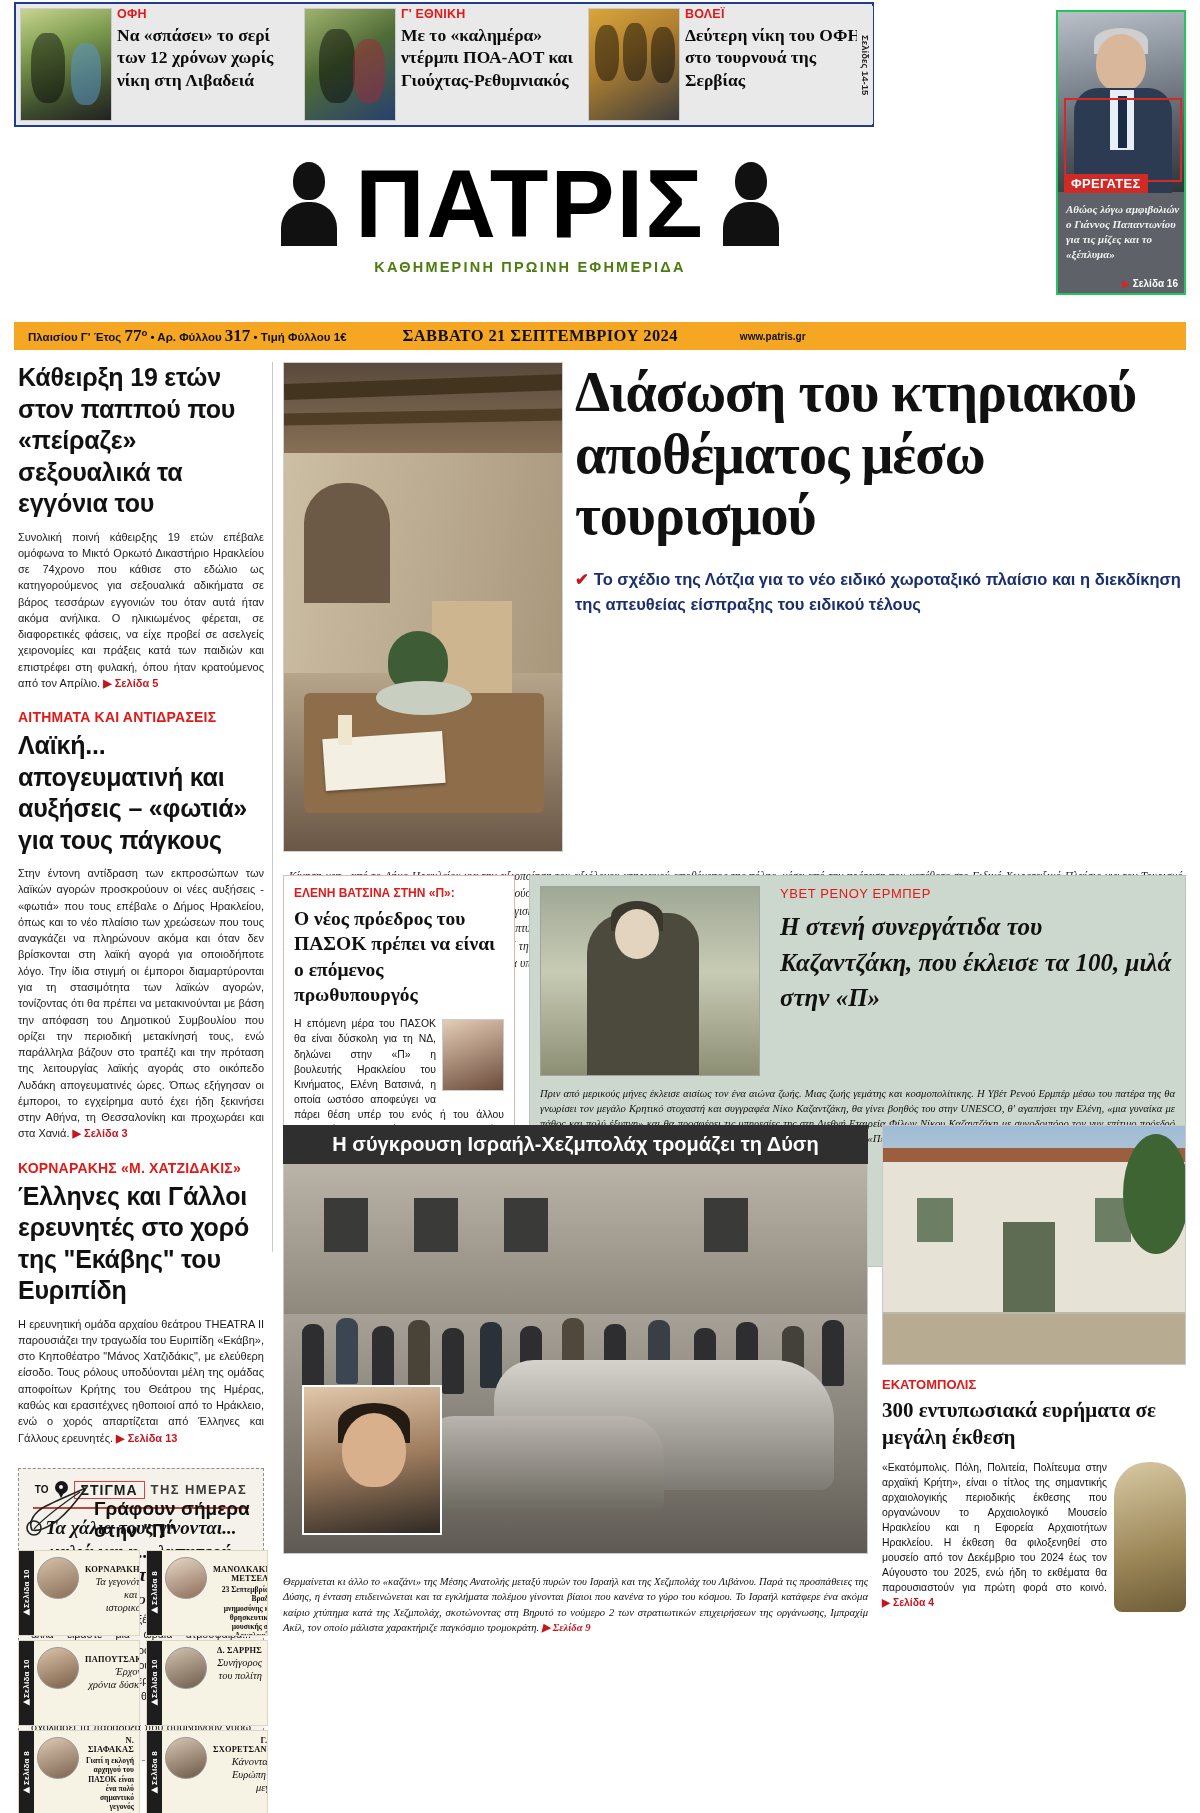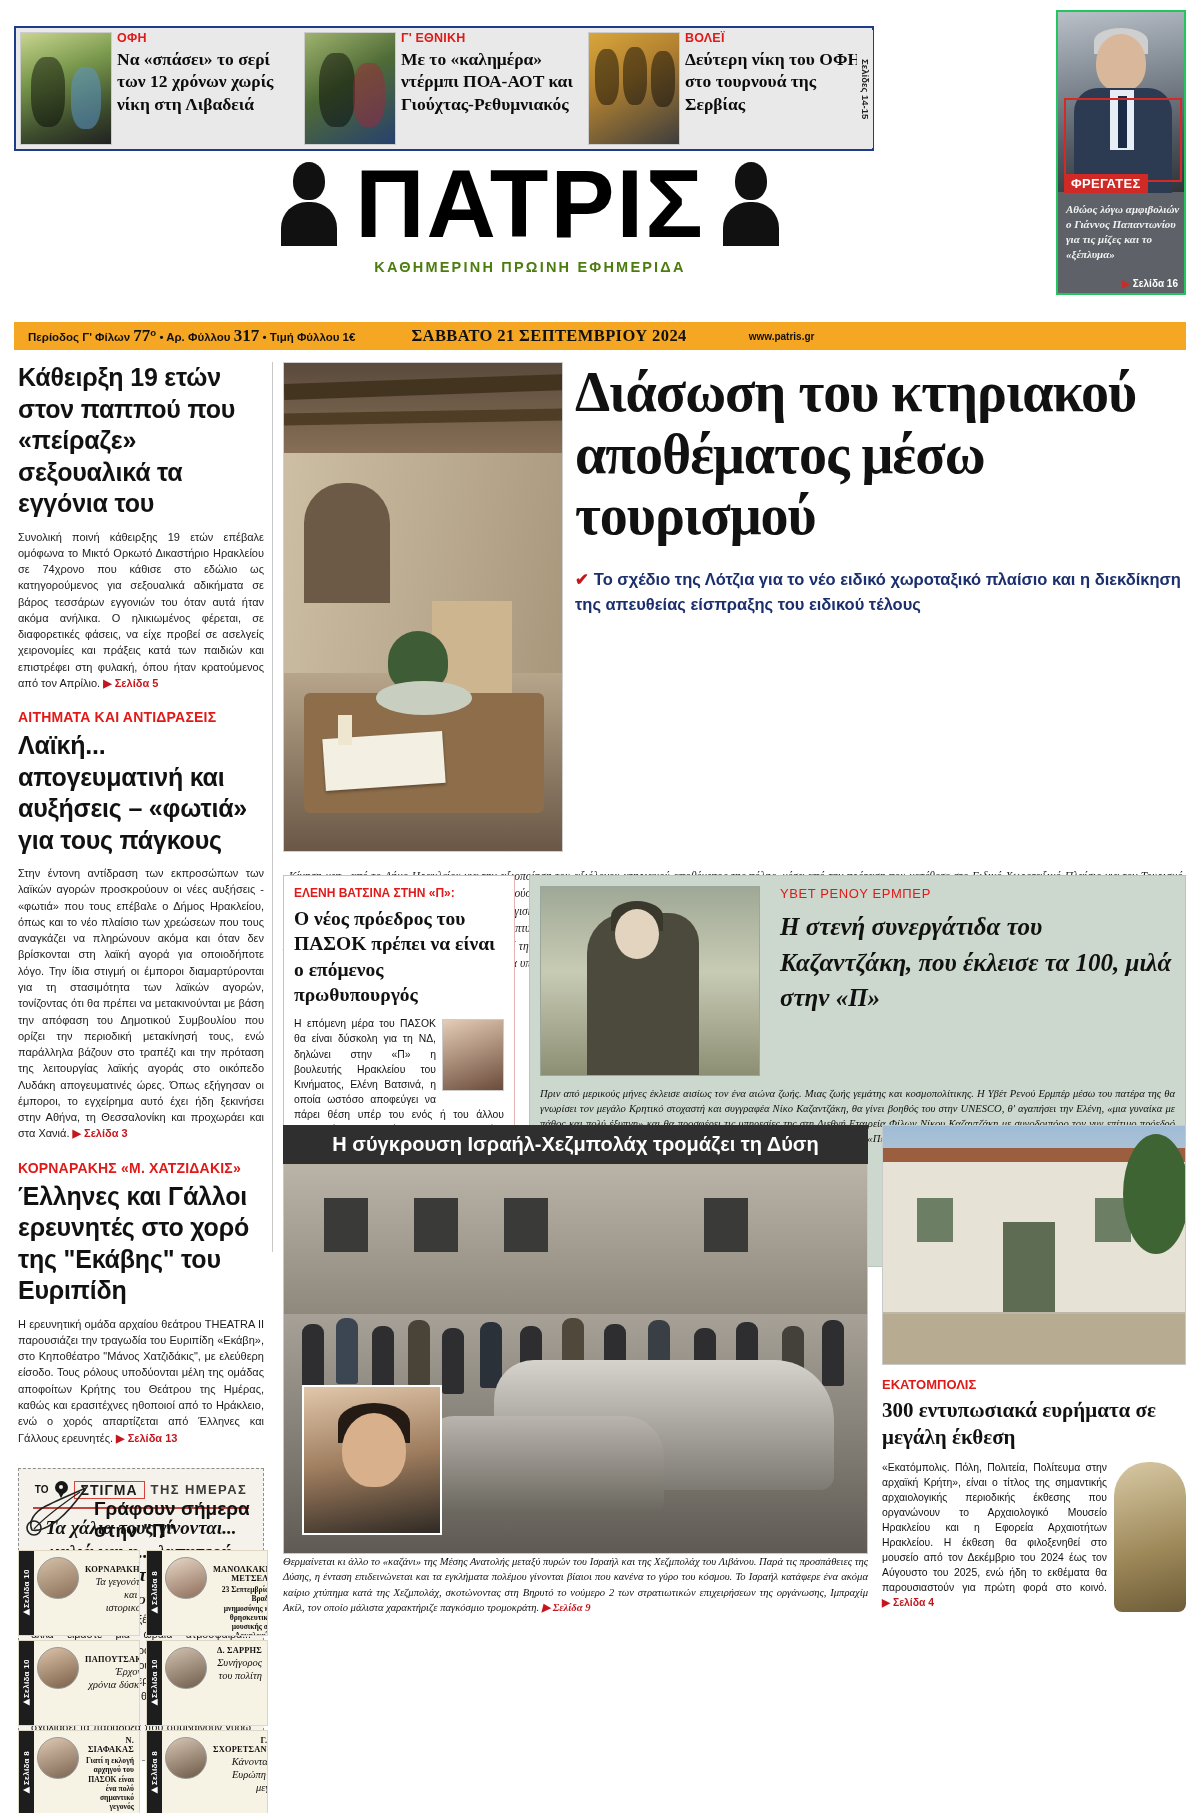--- a/index.html
+++ b/index.html
@@ -8,21 +8,21 @@
     background:#ffffff;
     font-family:"Liberation Sans", sans-serif;
     color:#111;
     overflow:hidden;
     position:relative;
   }
   .page { width:1200px; height:1813px; position:relative; padding:0 14px; }
 
   
   .sports-strip {
-    position:absolute; left:14px; top:26px; width:860px; height:125px;
+    position:absolute; left:14px; top:2px; width:860px; height:125px;
     border:2px solid #1f3c8a; background:#e9e9e9;
     display:flex; padding:4px; gap:4px;
   }
   .sp-item { display:flex; flex:1; gap:5px; align-items:stretch; }
   .sp-photo { width:92px; background:#6f7d63; position:relative; overflow:hidden; border:1px solid #ccc; }
   .sp-photo.f1 { background:linear-gradient(160deg,#c8d48f 0%,#7c9b4e 35%,#3b4a2c 75%,#222 100%); }
   .sp-photo.f2 { background:linear-gradient(150deg,#9fb36e 0%,#4f6b36 45%,#27406e 100%); }
   .sp-photo.f3 { background:linear-gradient(150deg,#d9a63a 0%,#b08030 40%,#3d3d3d 100%); }
   .sp-photo .blob{ position:absolute; background:rgba(0,0,0,.45); border-radius:40%; }
   .sp-txt { flex:1; display:flex; flex-direction:column; }
@@ -192,21 +192,21 @@
   .ip-car2 { position:absolute; left:140px; top:252px; width:240px; height:96px;
     background:linear-gradient(180deg,#b9b5ae,#6b6860); border-radius:30px 40px 10px 10px; }
   .ip-crowd { position:absolute; left:0; top:120px; width:585px; height:120px; }
   .ip-p { position:absolute; width:22px; height:66px; background:#2e2e30; border-radius:9px 9px 3px 3px; }
   .ip-inset { position:absolute; left:18px; bottom:18px; width:140px; height:150px;
     border:2px solid #fff; background:linear-gradient(170deg,#e1c7ab 0%,#9e7c5e 50%,#2f2a24 100%); }
   .ip-inset .fh { position:absolute; left:38px; top:26px; width:64px; height:74px;
     border-radius:50% 50% 46% 46%; background:#d9b08c; }
   .ip-inset .fhr { position:absolute; left:34px; top:16px; width:72px; height:40px;
     border-radius:50% 50% 0 0; background:#231b14; }
-  .israel-body { margin-top:0; font-family:"Liberation Serif", serif; font-style:italic;
+  .israel-body { margin-top:20px; font-family:"Liberation Serif", serif; font-style:italic;
     font-size:10.6px; line-height:1.45; text-align:justify; }
 
   .ekat { flex:1; }
   .ekat-photo { height:240px; border:1px solid #c9c9c9; position:relative; overflow:hidden;
     background:linear-gradient(180deg,#9fbcd6 0%,#cfd4cd 40%,#b3a894 100%); }
   .ek-bldg { position:absolute; left:0; top:36px; width:304px; height:150px; background:#e7e2d6; }
   .ek-roof { position:absolute; left:0; top:22px; width:304px; height:22px; background:#9b5f3f; }
   .ek-door { position:absolute; left:120px; top:96px; width:52px; height:90px; background:#5d6c53; }
   .ek-win2 { position:absolute; top:72px; width:36px; height:44px; background:#6c7f64; }
   .ek-tree { position:absolute; left:240px; top:8px; width:66px; height:120px; border-radius:50%; background:#3f6434; }
@@ -281,21 +281,21 @@
       <div class="bust">
           <div class="head"></div>
           <div class="shoulders"></div>
         </div>
     </div>
     <div class="mast-sub">ΚΑΘΗΜΕΡΙΝΗ ΠΡΩΙΝΗ ΕΦΗΜΕΡΙΔΑ</div>
   </div>
 
   <div class="infobar">
     <div class="ib-left">
-      <span>Περίοδος Γ' Φίλων</span>
+      <span>Πλαισίου Γ' Έτος</span>
       <span class="big">77</span><sup>ο</sup>
       • <span>Αρ. Φύλλου</span>
       <span class="big">317</span>
       • <span>Τιμή Φύλλου</span>
       <span>1€</span>
     </div>
     <div class="ib-date">ΣΑΒΒΑΤΟ 21 ΣΕΠΤΕΜΒΡΙΟΥ 2024</div>
     <div class="ib-site">www.patris.gr</div>
   </div>
 

